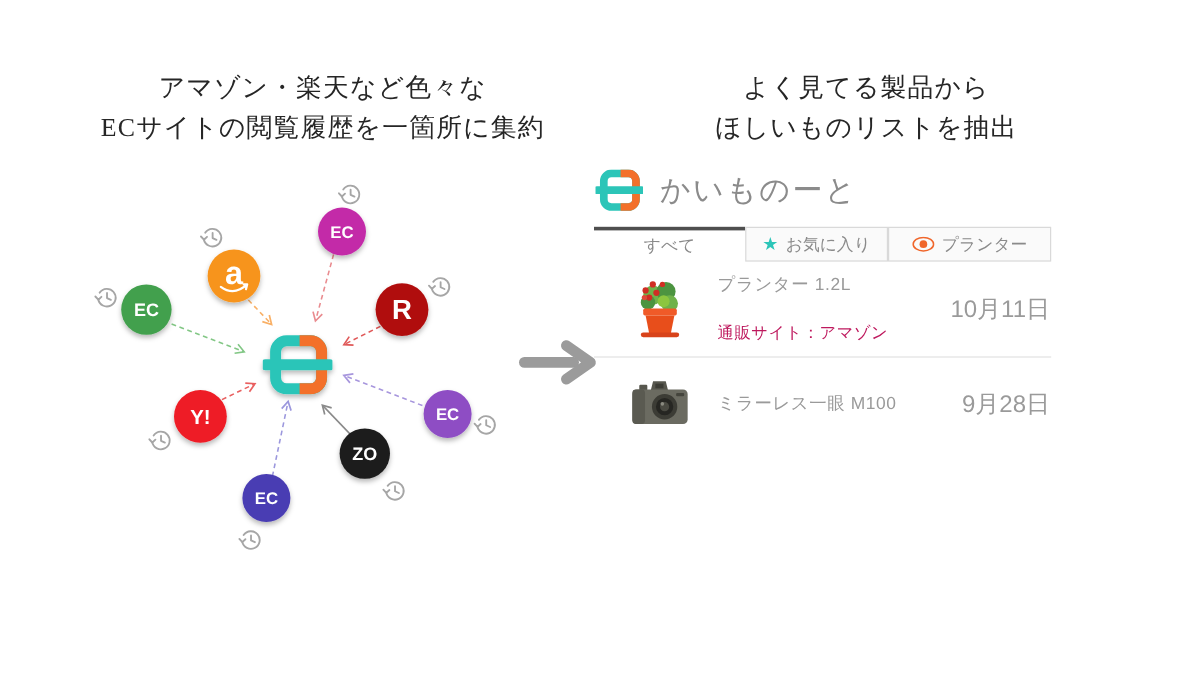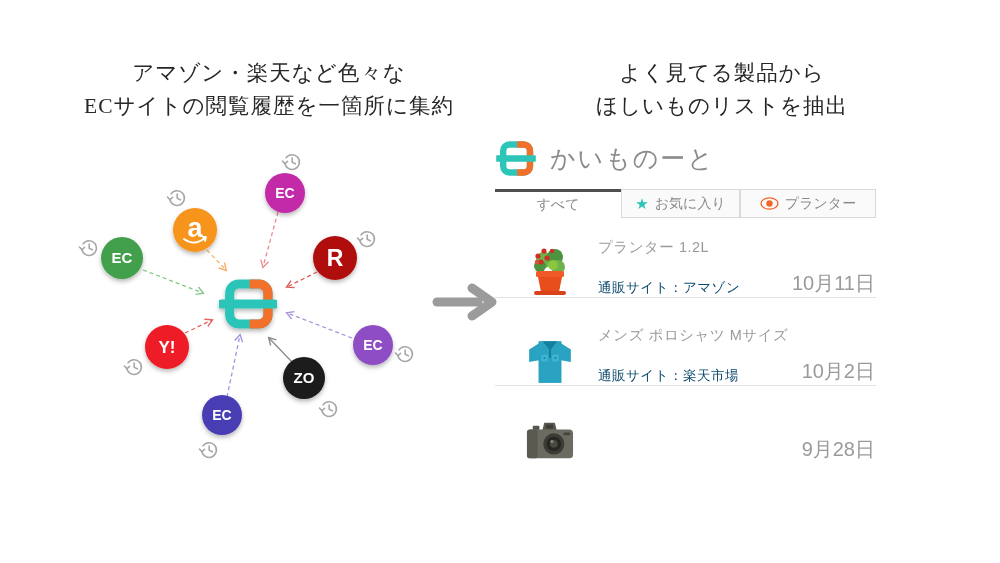--- a/index.html
+++ b/index.html
@@ -24,27 +24,27 @@
   .app-name{margin-left:14px;font-size:25px;color:#8b8b8b;letter-spacing:2px;}
   .tabs{display:flex;margin-top:11px;height:29px;}
   .tab{box-sizing:border-box;display:flex;align-items:center;justify-content:center;gap:6px;
        font-size:14px;color:#8a8a8a;background:#fafafa;border:1px solid #d9d9d9;cursor:pointer;}
   .tab.active{background:#fff;border:none;border-top:3px solid #4f4f4f;color:#8a8a8a;}
   .tab-all{width:126px;}
   .tab-fav{width:119px;}
   .tab-eye{width:136px;}
   .star{color:#2cc5b8;font-size:15px;line-height:1;}
   .list{width:381px;}
-  .row{display:flex;align-items:flex-end;}
+  .row{display:flex;align-items:center;}
   .row.b{border-bottom:1px solid #e2e2e2;}
   .r1{height:79px;} .r2{height:87px;} .r3{height:77px;}
   .p-iconbox{width:48px;margin-left:31px;display:flex;justify-content:center;align-items:center;}
   .p-text{flex:1;margin-left:24px;}
   .p-name{font-size:14.5px;color:#9a9a9a;letter-spacing:.5px;}
-  .p-site{font-size:13.5px;color:#0c4a6e;margin-top:22px;letter-spacing:.5px;}
+  .p-site{font-size:13.5px;color:#be185d;margin-top:22px;letter-spacing:.5px;}
   .p-date{font-size:20px;color:#9a9a9a;margin-right:1px;white-space:nowrap;}
 </style>
 </head>
 <body>
 
 <div class="canvas">
 
   <svg width="0" height="0" style="position:absolute" aria-hidden="true">
     <defs>
       <filter id="sh" x="-60%" y="-60%" width="220%" height="220%">
@@ -243,39 +243,28 @@
               <use href="#plant"></use>
             </svg>
         </div>
         <div class="p-text">
           <div class="p-name">プランター 1.2L</div>
           <div class="p-site">通販サイト：アマゾン</div>
         </div>
         <div class="p-date">10月11日</div>
       </div>
 
-      <div class="row r2 b">
-        <div class="p-iconbox">
-          <svg width="46" height="48" viewBox="0 0 44 46">
-              <use href="#shirt"></use>
-            </svg>
-        </div>
-        <div class="p-text">
-          <div class="p-name">メンズ ポロシャツ Mサイズ</div>
-          <div class="p-site">通販サイト：楽天市場</div>
-        </div>
-        <div class="p-date">10月2日</div>
-      </div>
 
       <div class="row r3">
         <div class="p-iconbox">
           <svg width="50" height="42" viewBox="0 0 50 42">
               <use href="#camera"></use>
             </svg>
         </div>
         <div class="p-text">
+          <div class="p-name">ミラーレス一眼 M100</div>
         </div>
         <div class="p-date">9月28日</div>
       </div>
     </div>
   </div>
 
 </div>
 
 </body></html>

